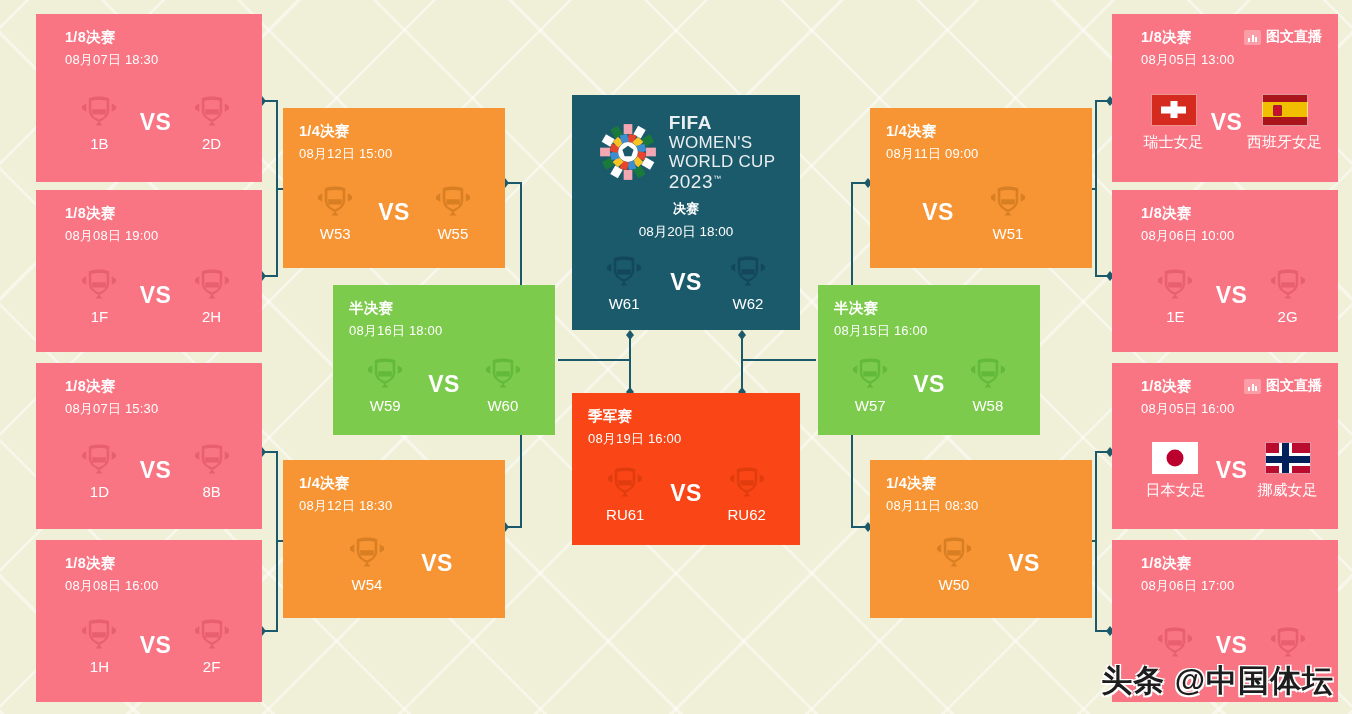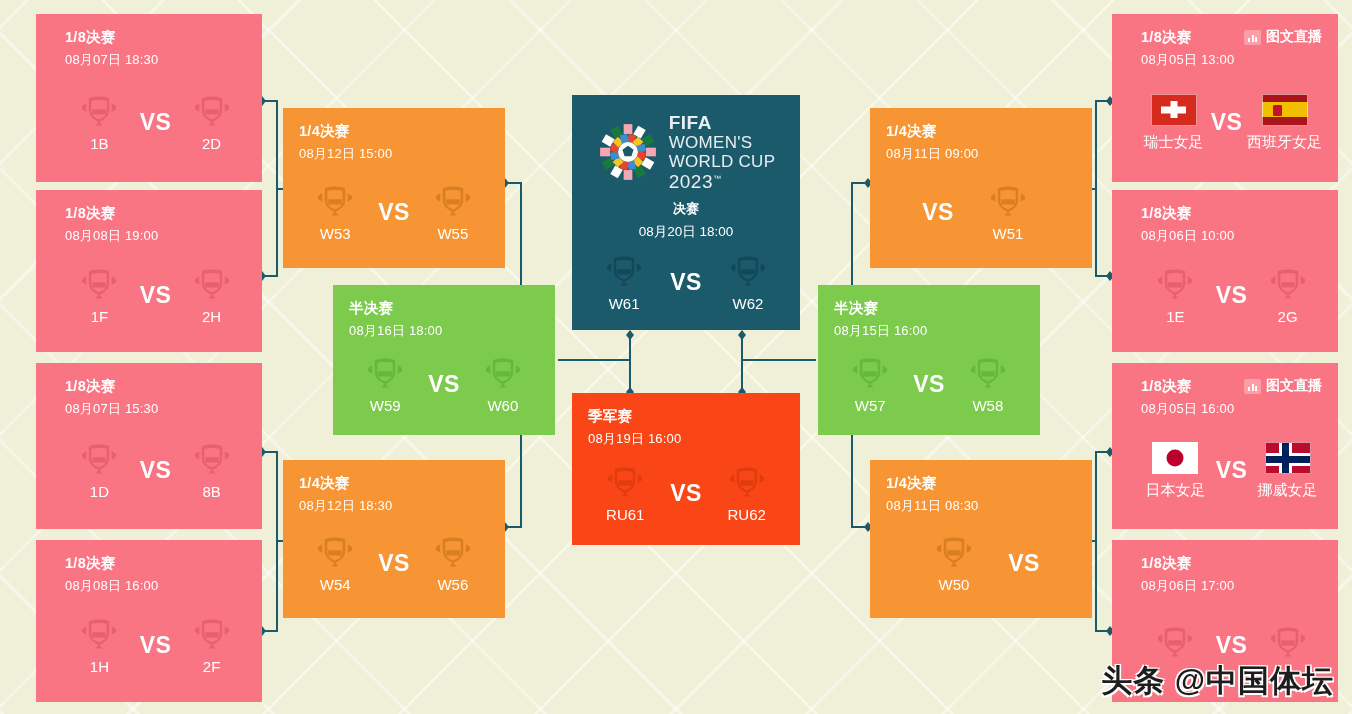--- a/index.html
+++ b/index.html
@@ -390,26 +390,20 @@
     </div>
     <div class="match-date">08月12日 18:30</div>
     <div class="teams">
       <div class="team">
         <svg class="crest" viewBox="0 0 48 40">
             <path d="M24 3c-7 0-12 2-12 2v14c0 7 6 11 12 14 6-3 12-7 12-14V5s-5-2-12-2zm0 4c5 0 9 1 9 1v12c0 5-4 8-9 10-5-2-9-5-9-10V8s4-1 9-1zM4 14l5-3v10l-5-3zm40 0l-5-3v10l5-3zM16 18h16v6H16zm8 14l-4 5h8z"></path>
           </svg>
         <span class="team-name">W54</span>
       </div>
       <span class="vs">VS</span>
-      <div class="team">
-        <svg class="crest" viewBox="0 0 48 40">
-            <path d="M24 3c-7 0-12 2-12 2v14c0 7 6 11 12 14 6-3 12-7 12-14V5s-5-2-12-2zm0 4c5 0 9 1 9 1v12c0 5-4 8-9 10-5-2-9-5-9-10V8s4-1 9-1zM4 14l5-3v10l-5-3zm40 0l-5-3v10l5-3zM16 18h16v6H16zm8 14l-4 5h8z"></path>
-          </svg>
-        <span class="team-name">W56</span>
-      </div>
     </div>
   </div>
 
   <div class="card c-sf" style="left:333px; top:285px; width:222px; height:150px;">
     <div class="card-head">
       <span class="round-title">半决赛</span>
     </div>
     <div class="match-date">08月16日 18:00</div>
     <div class="teams">
       <div class="team">

